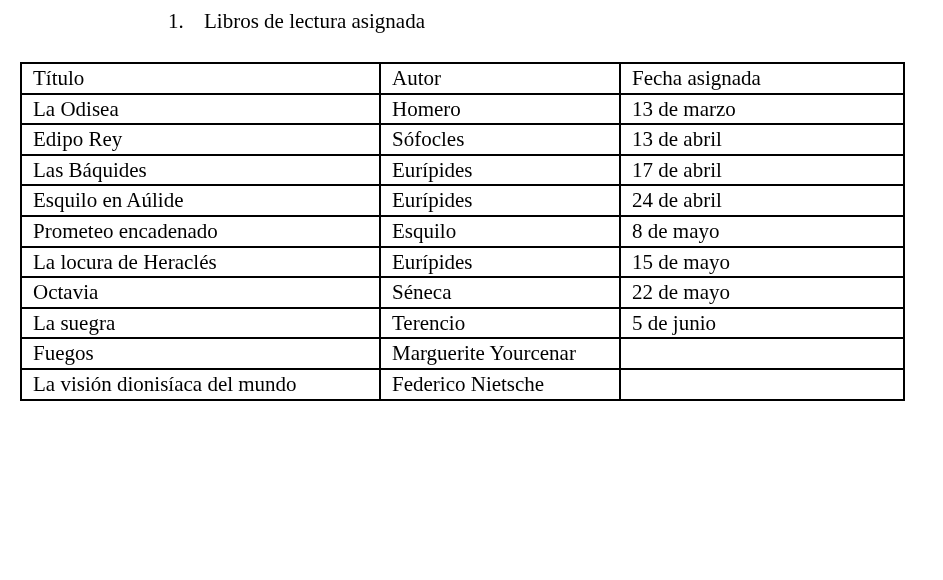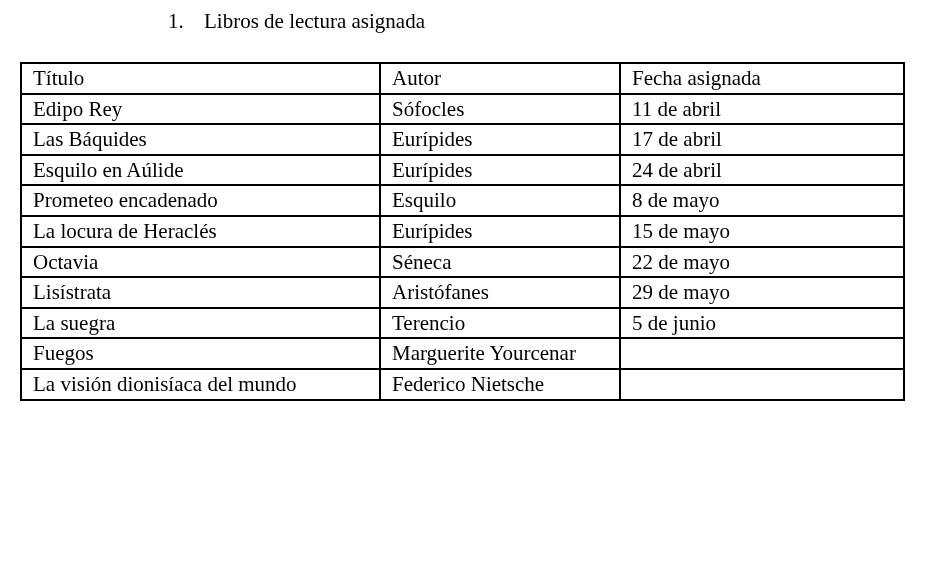--- a/index.html
+++ b/index.html
@@ -69,23 +69,28 @@
   </colgroup>
   <thead>
     <tr>
       <th>Título</th>
       <th>Autor</th>
       <th>Fecha asignada</th>
     </tr>
   </thead>
   <tbody>
     <tr>
+      <td>La Odisea</td>
+      <td>Homero</td>
+      <td>13 de marzo</td>
+    </tr>
+    <tr>
       <td>Edipo Rey</td>
       <td>Sófocles</td>
-      <td>11 de abril</td>
+      <td>13 de abril</td>
     </tr>
     <tr>
       <td>Las Báquides</td>
       <td>Eurípides</td>
       <td>17 de abril</td>
     </tr>
     <tr>
       <td>Esquilo en Aúlide</td>
       <td>Eurípides</td>
       <td>24 de abril</td>
@@ -99,25 +104,20 @@
       <td>La locura de Heraclés</td>
       <td>Eurípides</td>
       <td>15 de mayo</td>
     </tr>
     <tr>
       <td>Octavia</td>
       <td>Séneca</td>
       <td>22 de mayo</td>
     </tr>
     <tr>
-      <td>Lisístrata</td>
-      <td>Aristófanes</td>
-      <td>29 de mayo</td>
-    </tr>
-    <tr>
       <td>La suegra</td>
       <td>Terencio</td>
       <td>5 de junio</td>
     </tr>
     <tr>
       <td>Fuegos</td>
       <td>Marguerite Yourcenar</td>
       <td></td>
     </tr>
     <tr>

